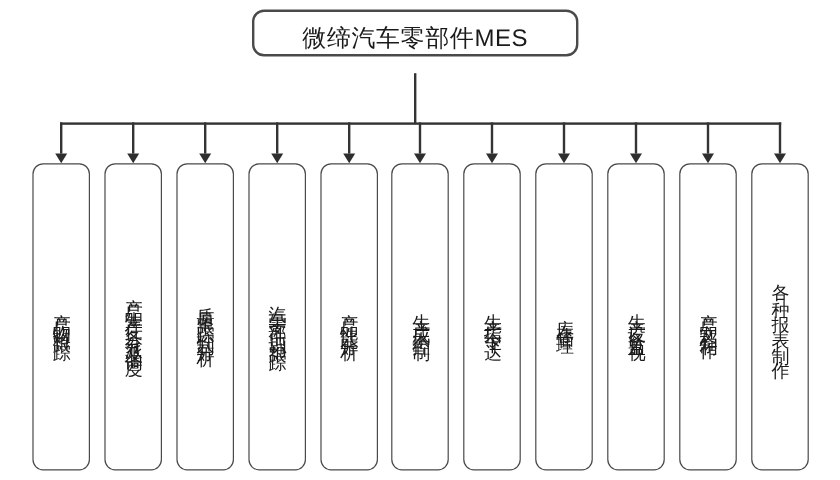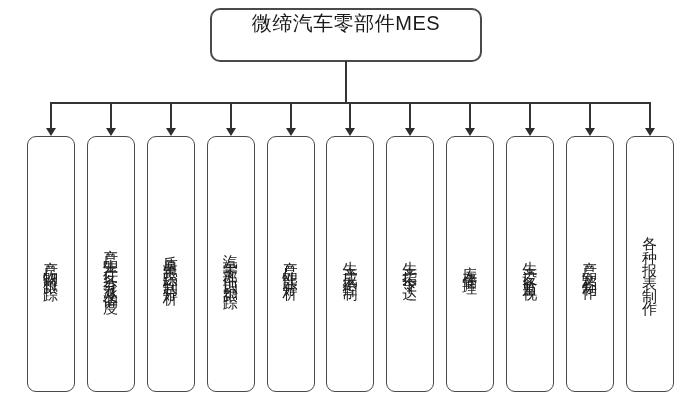--- a/index.html
+++ b/index.html
@@ -10,26 +10,26 @@
     background: #ffffff;
     font-family: "Liberation Sans", sans-serif;
     overflow: hidden;
   }
   
   .root-box {
     position: absolute;
     left: 210px;
     top: 8px;
     width: 272px;
-    height: 54px;
+    height: 39px;
     border: 2px solid #4a4a4a;
     border-radius: 10px;
     box-sizing: border-box;
     display: flex;
-    align-items: flex-start;
+    align-items: flex-end;
     justify-content: center;
     background: #ffffff;
   }
   .root-box span {
     font-size: 20px;
     color: #1a1a1a;
     letter-spacing: 0.5px;
     white-space: nowrap;
   }
   

